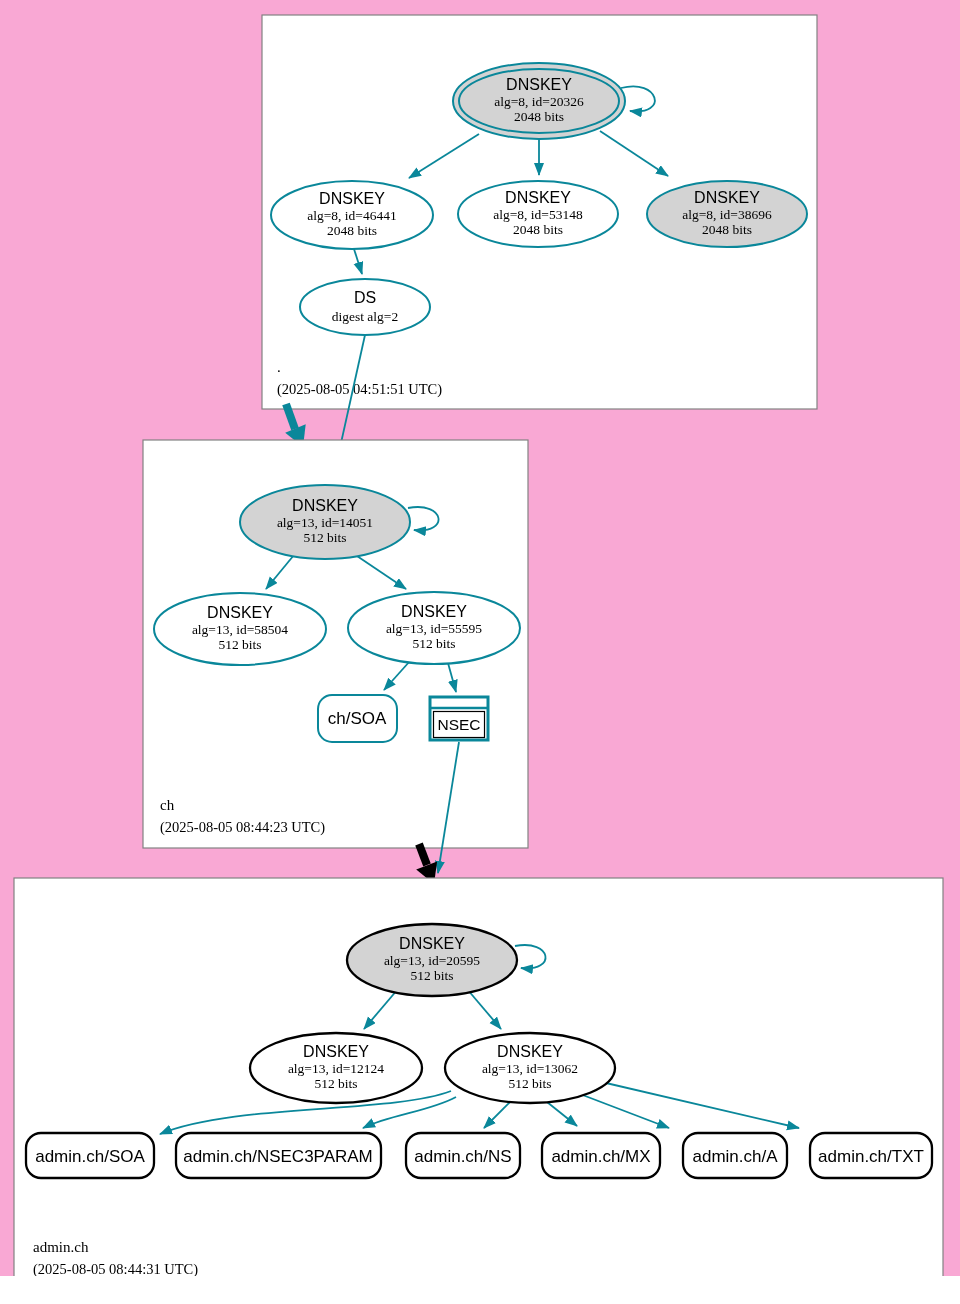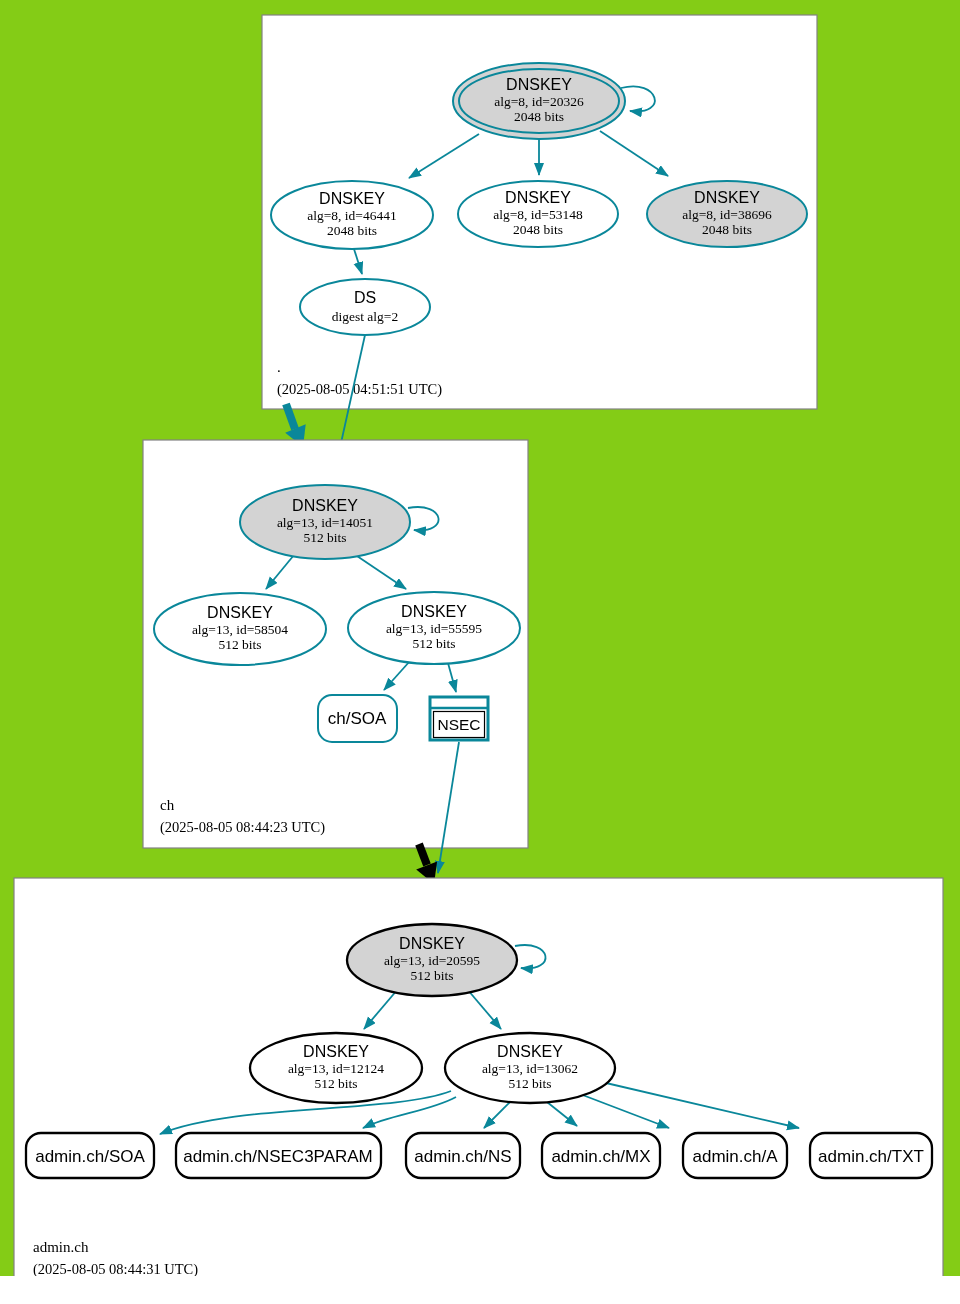--- a/index.html
+++ b/index.html
@@ -1,16 +1,16 @@
 <!DOCTYPE html>
 <html><head>
 <meta charset="utf-8">
 <style>
   html,body{margin:0;padding:0;background:#ffffff;}
-  .stage{width:960px;height:1276px;position:relative;background:#84cc16;}
+  .stage{width:960px;height:1276px;position:relative;background:#f9a8d4;}
   svg{display:block;}
   svg text{fill:#000;}
   .box{fill:#ffffff;stroke:#828282;stroke-width:1.2;}
   .n-teal{stroke:#0a879a;stroke-width:2;fill:#ffffff;}
   .n-teal-thin{stroke:#0a879a;stroke-width:2;fill:none;}
   .n-black{stroke:#000000;stroke-width:2.3;fill:#ffffff;}
   .gray{fill:#d3d3d3;}
   .edge{stroke:#0a879a;stroke-width:1.8;fill:none;}
   .loop{stroke:#0a879a;stroke-width:1.8;fill:none;}
   .thickteal{stroke:#0a879a;stroke-width:8;fill:none;}

